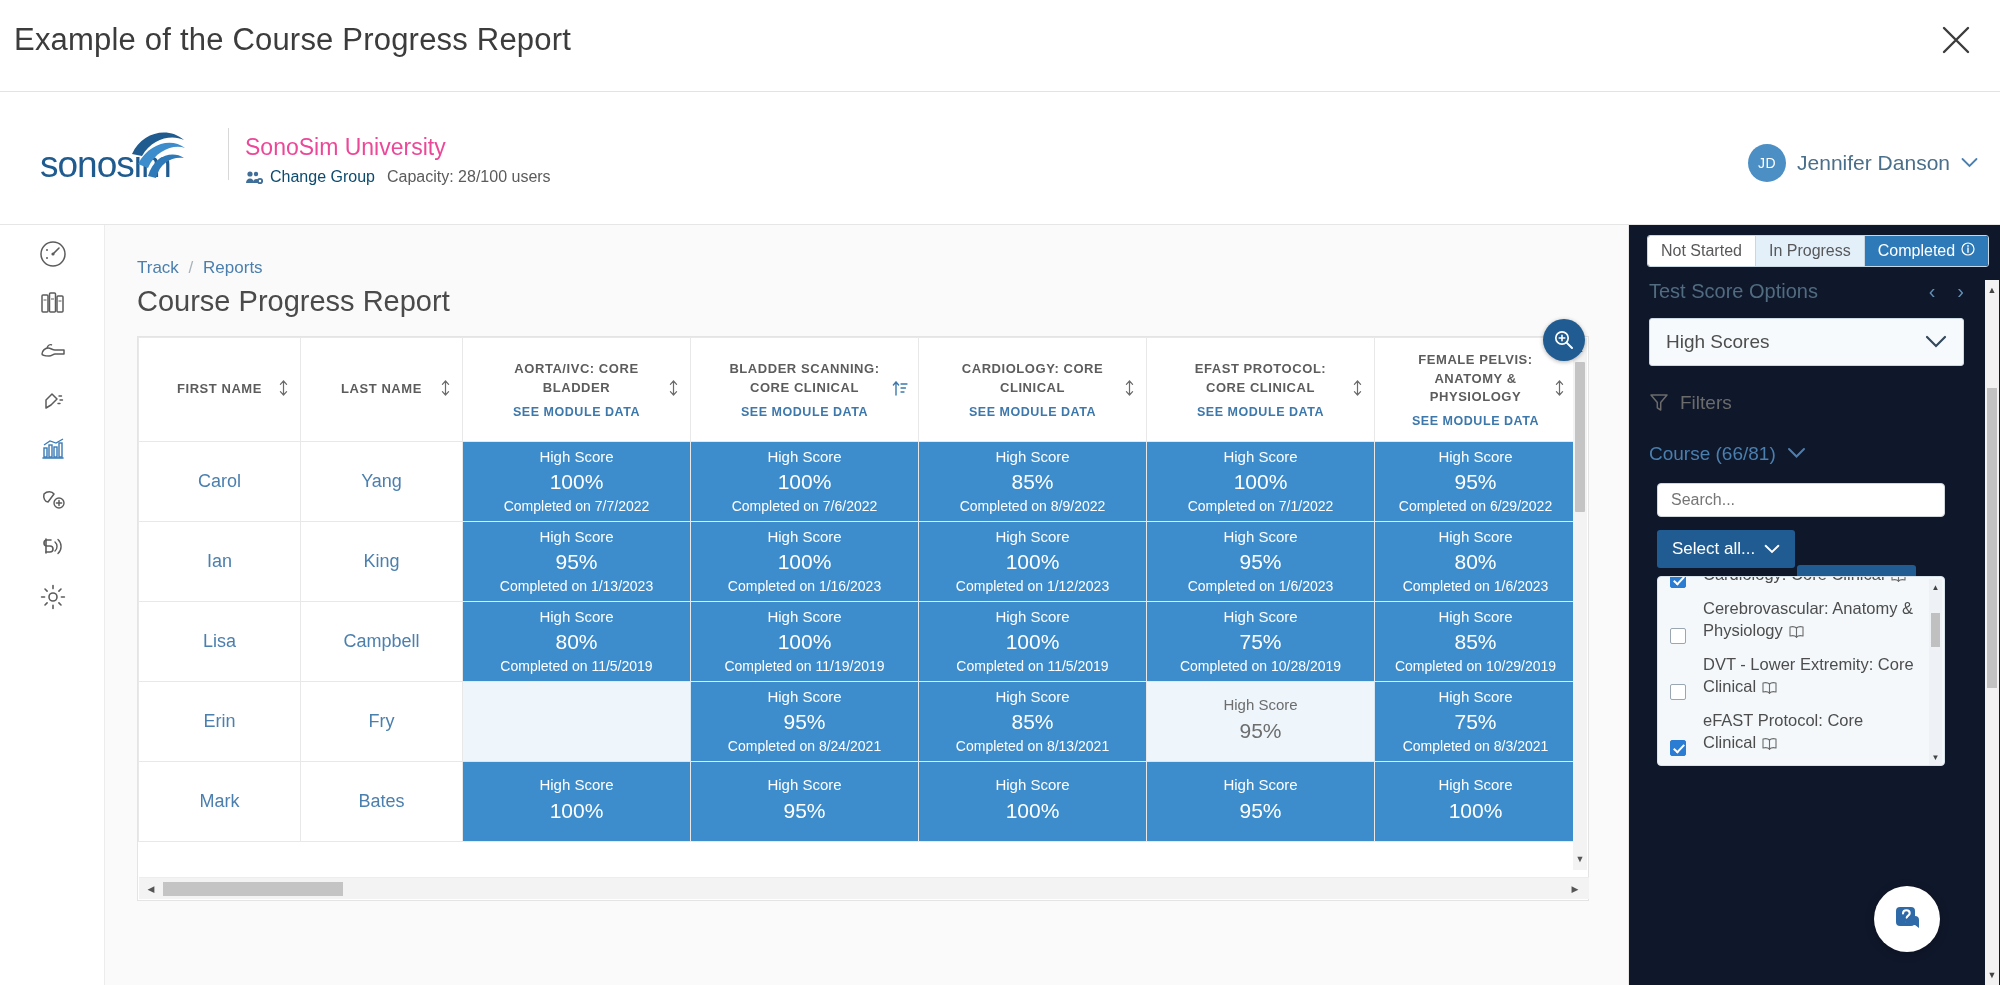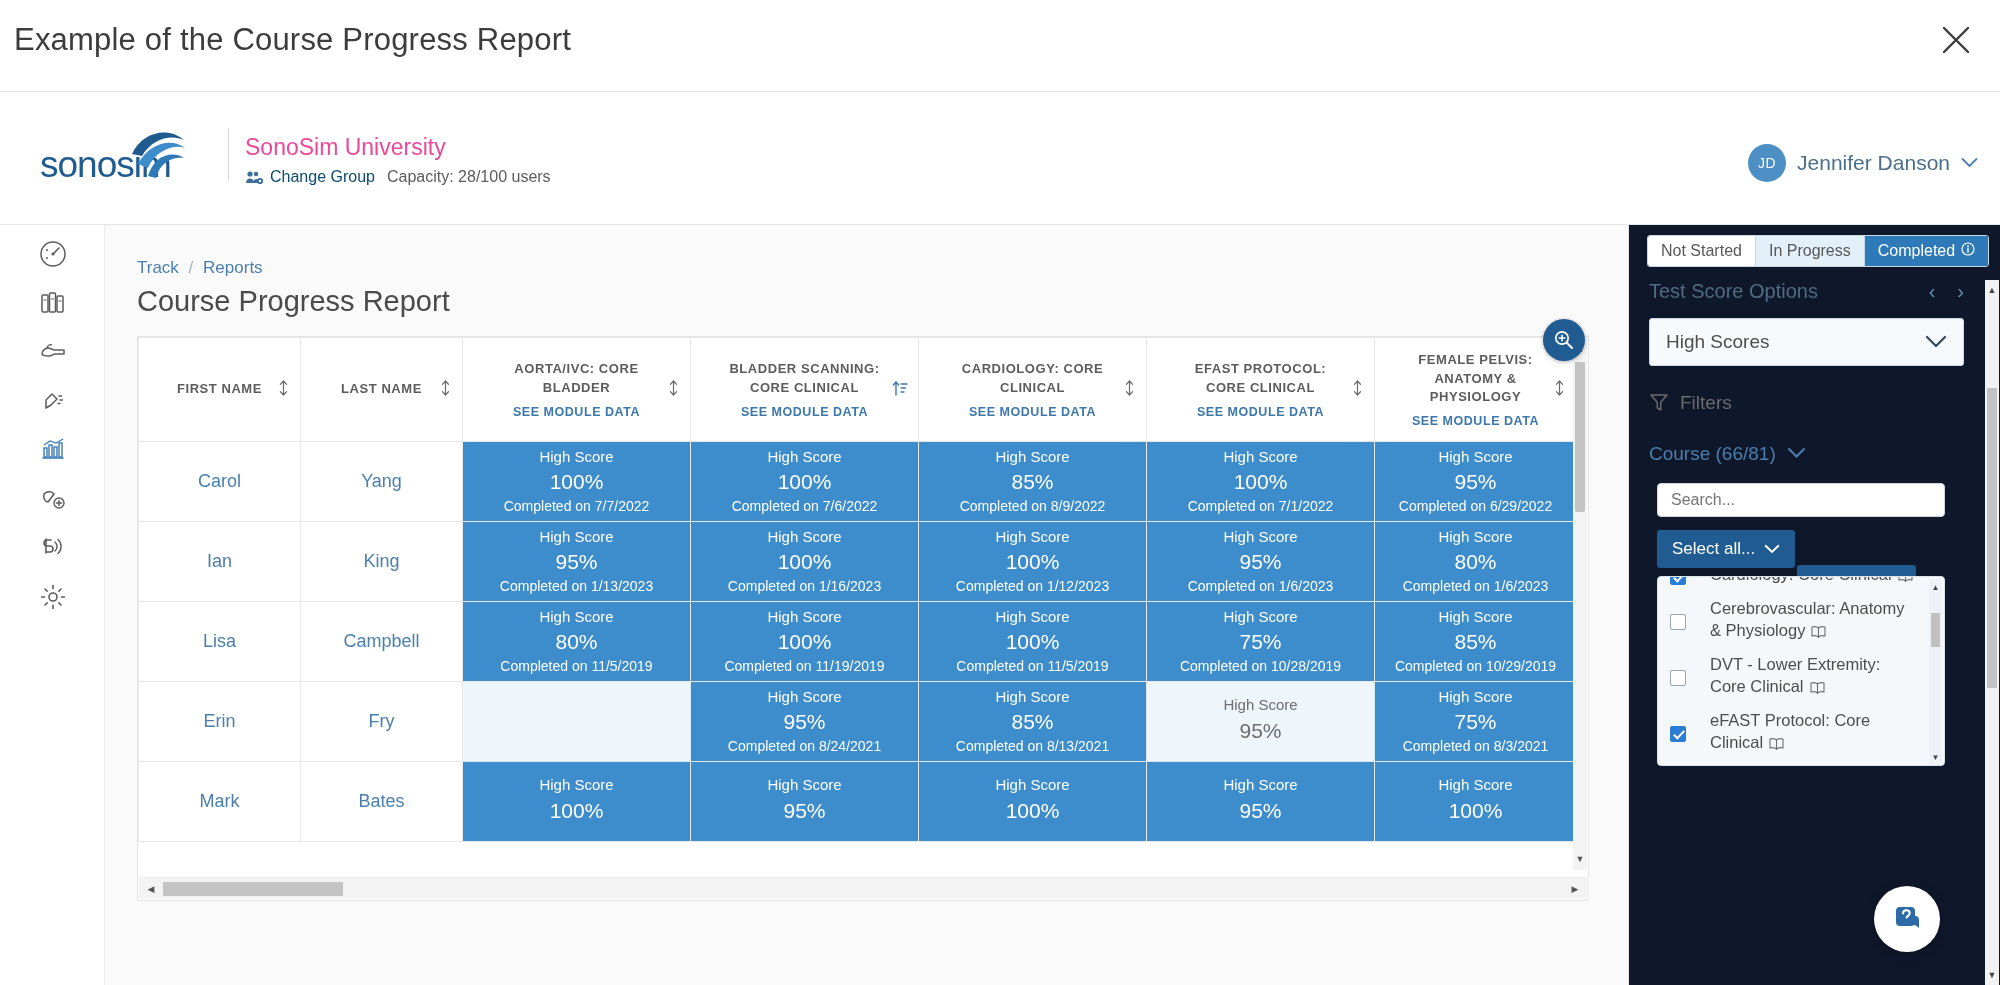--- a/index.html
+++ b/index.html
@@ -199,21 +199,21 @@
     padding: 0 15px; font-family: inherit;
   }
   .btn-selectall { left: 28px; top: 250px; }
   .btn-deselect { left: 168px; top: 250px; margin-top: 35px; }
 
   .chk-list {
     position: absolute; left: 28px; top: 296px; width: 288px; height: 190px;
     background: #f4f8fb; border: 1px solid #d9e3ec; border-radius: 4px; overflow: hidden;
   }
   .chk-list-inner { position: absolute; left: 0; top: -18px; width: 268px; }
-  .chk-item { display: flex; gap: 24px; padding: 5px 12px; align-items: center; }
+  .chk-item { display: flex; gap: 17px; padding: 5px 12px; align-items: flex-end; }
   .chk-box {
     width: 16px; height: 16px; border: 1px solid #9aa6b1; border-radius: 2px; background: #fff;
     flex: 0 0 auto; margin-top: 3px; cursor: pointer; position: relative;
   }
   .chk-box.on { background: #2b7cd3; border-color: #2b7cd3; }
   .chk-box.on::after {
     content: ""; position: absolute; left: 5px; top: 1px; width: 4px; height: 9px;
     border: solid #fff; border-width: 0 2px 2px 0; transform: rotate(43deg);
   }
   .chk-text { font-size: 16.5px; color: #4d4d4d; line-height: 1.33; }

